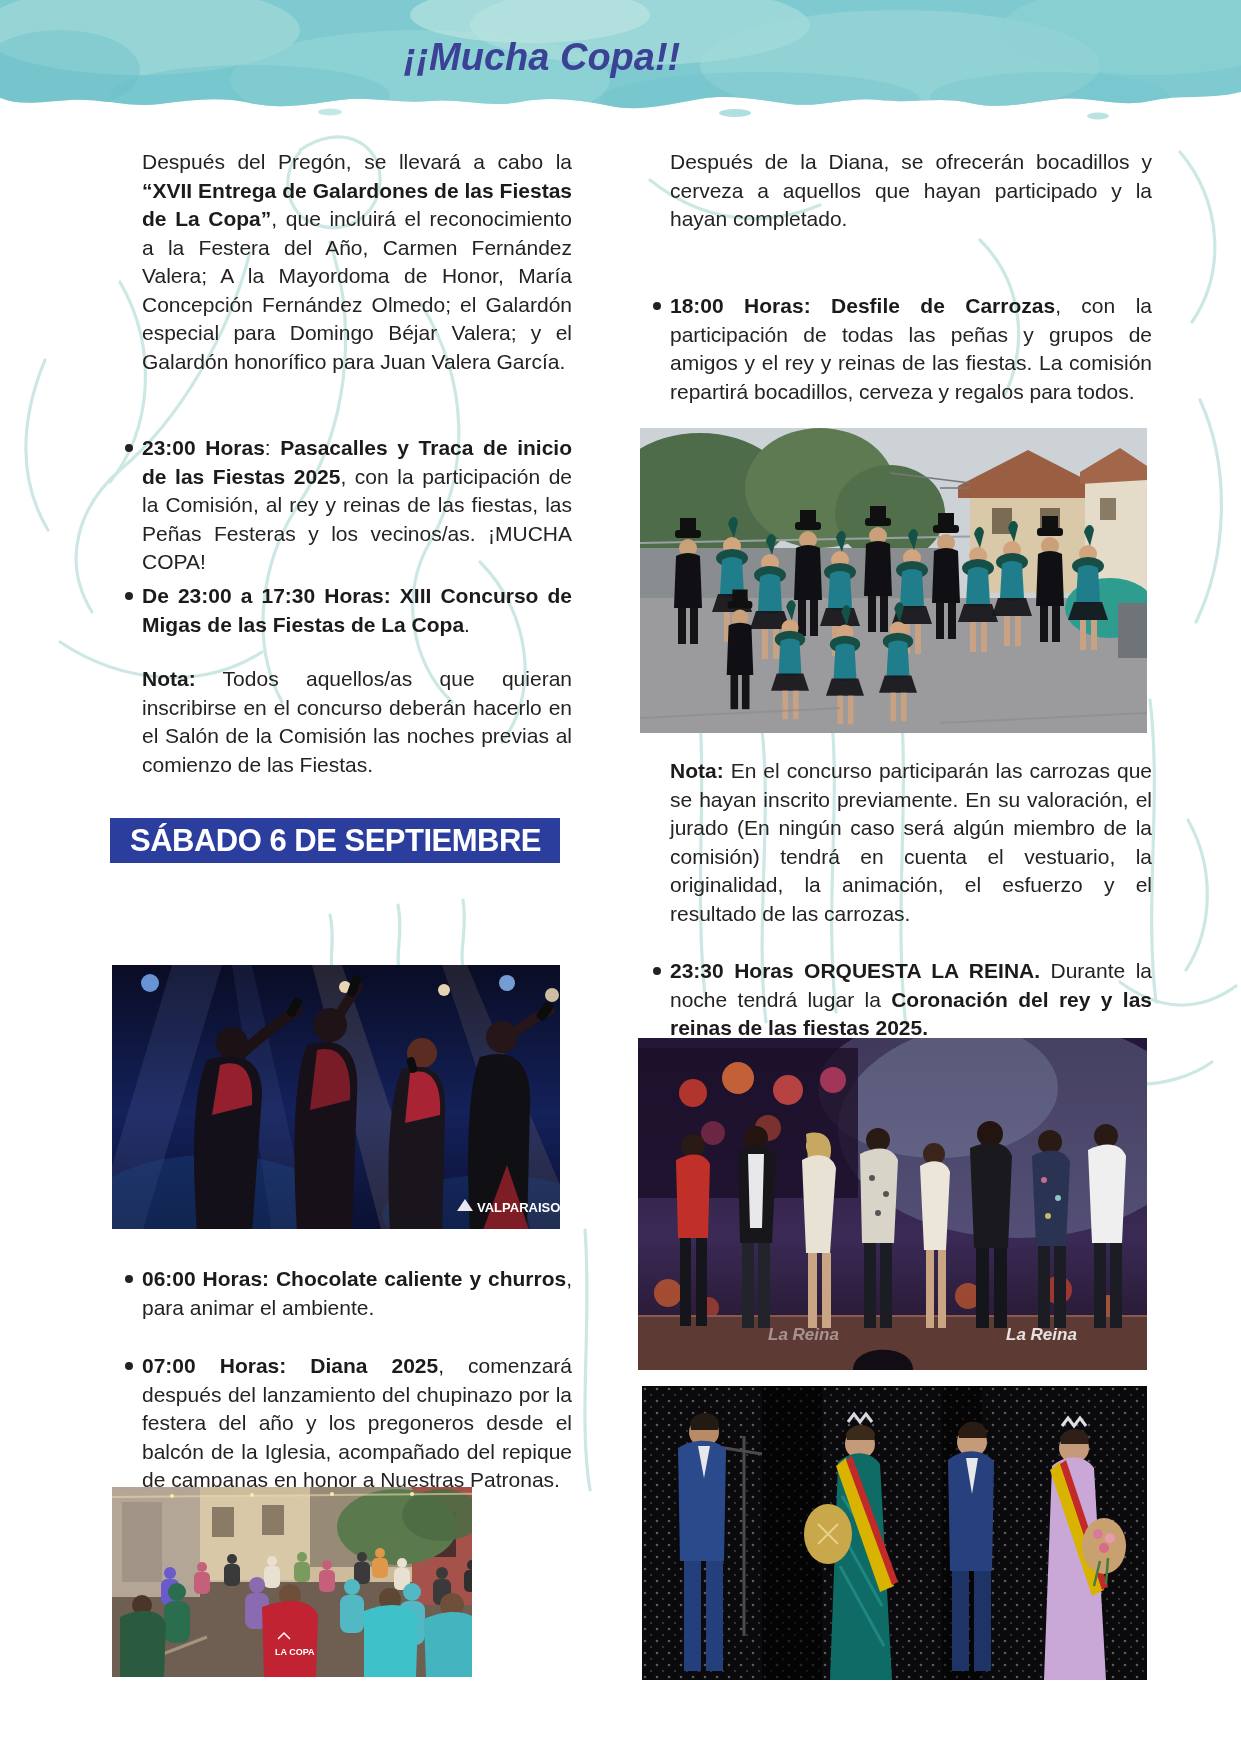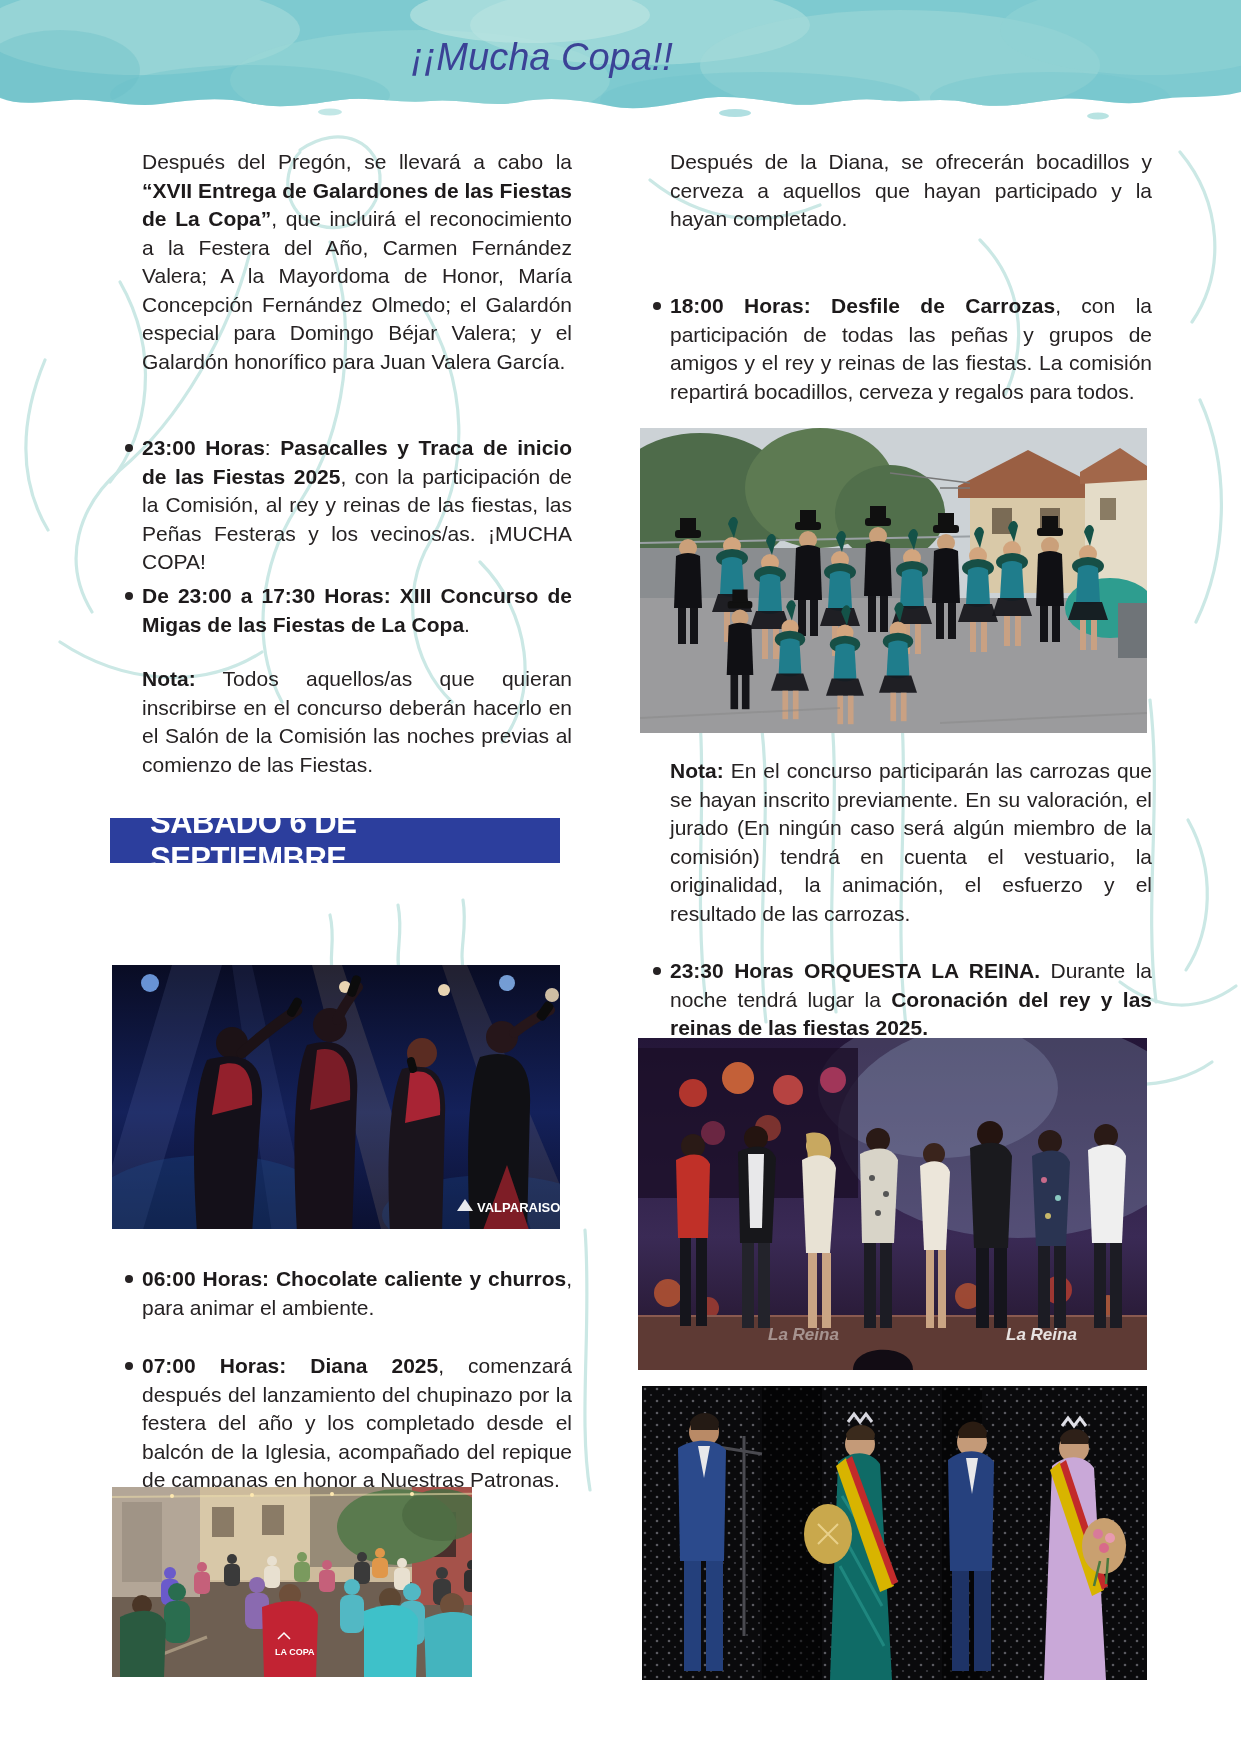--- a/index.html
+++ b/index.html
@@ -6,35 +6,35 @@
   #page{
     position:relative;width:1241px;height:1754px;overflow:hidden;background:#fff;
     font-family:"Liberation Sans", sans-serif;color:#262223;
   }
   
   #watermark{position:absolute;left:0;top:0;z-index:0;}
   
   #header-band{position:absolute;left:0;top:0;width:1241px;height:132px;z-index:2;}
   #page-title{
     position:absolute;left:0;top:36px;width:1084px;text-align:center;z-index:3;
-    font-size:38px;font-weight:normal;font-style:italic;letter-spacing:0px;color:#3b4296;
+    font-size:38px;font-weight:bold;font-style:italic;letter-spacing:0px;color:#3b4296;
   }
   
   .tb{position:absolute;z-index:1;font-size:21px;line-height:28.5px;text-align:justify;margin:12px;}
   .left-col{left:110px;width:450px;padding-left:20px;box-sizing:border-box;}
   .right-col{left:638px;width:502px;padding-left:20px;box-sizing:border-box;}
   .bullet::before{
     content:"";position:absolute;left:3px;top:10px;width:8px;height:8px;border-radius:50%;background:#262223;
   }
   .b{font-weight:bold;color:#1d1a1b;}
   .green{color:#2f9e50;}
   #section-banner{
     position:absolute;left:110px;top:818px;width:450px;height:45px;z-index:1;
     background:#2c3e9d;color:#ffffff;font-weight:bold;font-size:31px;
-    display:flex;align-items:center;padding-left:40px;box-sizing:border-box;letter-spacing:-0.5px;
+    display:flex;align-items:center;padding-left:20px;box-sizing:border-box;letter-spacing:-0.5px;
   }
   
   .photo{position:absolute;z-index:1;overflow:hidden;}
   .photo svg{display:block;}
   #photo-valparaiso{left:112px;top:965px;width:448px;height:264px;}
   #photo-crowd{left:112px;top:1487px;width:360px;height:190px;}
   #photo-carrozas{left:640px;top:428px;width:507px;height:305px;}
   #photo-reina{left:638px;top:1038px;width:509px;height:332px;}
   #photo-coronacion{left:642px;top:1386px;width:505px;height:294px;}
   .photo-label{fill:#ffffff;font-family:"Liberation Sans",sans-serif;font-weight:bold;}
@@ -166,21 +166,21 @@
       </g>
       <g transform="translate(345,246)">
         <path d="M0,0 L8,-12 L16,0 Z" fill="#ffffff" opacity="0.9"></path>
         <text x="20" y="1" class="photo-label" font-size="13">VALPARAISO</text>
       </g>
     </svg>
   </div>
 
   <p class="tb left-col bullet" style="top:1253px"><span class="b">06:00 Horas: Chocolate caliente y churros</span><span>, para animar el ambiente.</span></p>
 
-  <p class="tb left-col bullet" style="top:1340px"><span class="b">07:00 Horas: Diana 2025</span><span>, comenzará después del lanzamiento del chupinazo por la festera del año y los completado desde el balcón de la Iglesia, acompañado del repique de campanas en honor a Nuestras Patronas.</span></p>
+  <p class="tb left-col bullet" style="top:1340px"><span class="b">07:00 Horas: Diana 2025</span><span>, comenzará después del lanzamiento del chupinazo por la festera del año y los pregoneros desde el balcón de la Iglesia, acompañado del repique de campanas en honor a Nuestras Patronas.</span></p>
 
   <div class="photo" id="photo-crowd">
     <svg width="448" height="190" viewBox="0 0 448 190">
       <rect width="448" height="190" fill="#6e5f52"></rect>
       <rect width="448" height="95" fill="#cdbb9c"></rect>
       <rect x="0" y="0" width="88" height="110" fill="#b3a697"></rect>
       <rect x="10" y="15" width="40" height="80" fill="#a09486"></rect>
       <rect x="88" y="8" width="110" height="85" fill="#d8c8a8"></rect>
       <rect x="100" y="20" width="22" height="30" fill="#8a7b66"></rect>
       <rect x="150" y="18" width="22" height="30" fill="#8a7b66"></rect>

